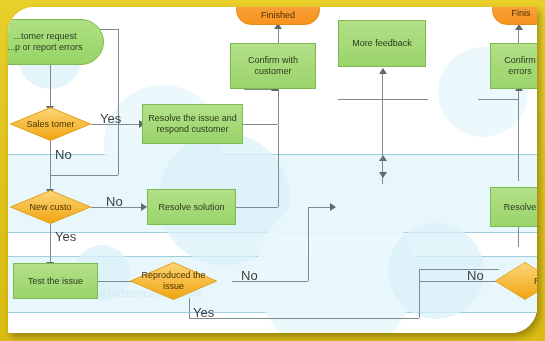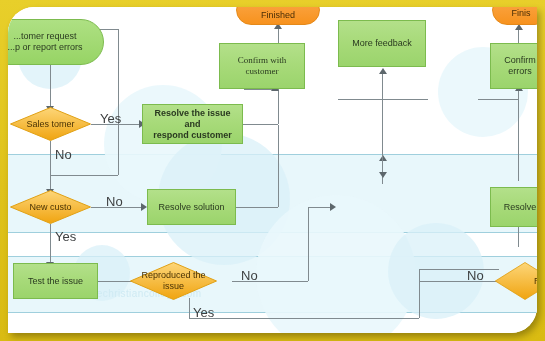--- a/index.html
+++ b/index.html
@@ -172,21 +172,21 @@
               <linearGradient id="og1" x1="0" y1="0" x2="0" y2="1">
             <stop offset="0" stop-color="#fdd679"></stop>
                 <stop offset="1" stop-color="#f0a410"></stop>
           </linearGradient>
             </defs>
           <polygon points="40.5,0.5 80.5,17 40.5,33.5 0.5,17" fill="url(#og1)" stroke="#e0a014" stroke-width="1"></polygon>
         </svg>
         <div class="dia-txt">Sales tomer</div>
       </div>
 
-      <div class="node proc" style="left:134px;top:97px;width:101px;height:40px;font-weight:bold;">
+      <div class="node proc" style="left:134px;top:97px;width:101px;height:40px;">
         <div>
           <div>Resolve the issue and</div>
           <div>respond customer</div>
         </div>
       </div>
 
       <div class="dia-wrap" style="left:2px;top:183px;width:81px;height:34px;">
         <svg class="dia-shape" viewBox="0 0 81 34" preserveAspectRatio="none">
           <polygon points="40.5,0.5 80.5,17 40.5,33.5 0.5,17" fill="url(#og1)" stroke="#e0a014" stroke-width="1"></polygon>
         </svg>
@@ -206,21 +206,21 @@
           <polygon points="43.5,0.5 86.5,19 43.5,37.5 0.5,19" fill="url(#og1)" stroke="#e0a014" stroke-width="1"></polygon>
         </svg>
         <div class="dia-txt">
           <div>
             <div>Reproduced the</div>
             <div>issue</div>
           </div>
         </div>
       </div>
 
-      <div class="node proc" style="left:211px;top:36px;width:86px;height:46px;font-family:Liberation Serif, serif;">
+      <div class="node proc" style="left:222px;top:36px;width:86px;height:46px;">
         <div>
           <div>Confirm with</div>
           <div>customer</div>
         </div>
       </div>
 
       <div class="node finish" style="left:228px;top:-12px;width:84px;height:30px;">
         <div style="margin-top:10px;">Finished</div>
       </div>
 

